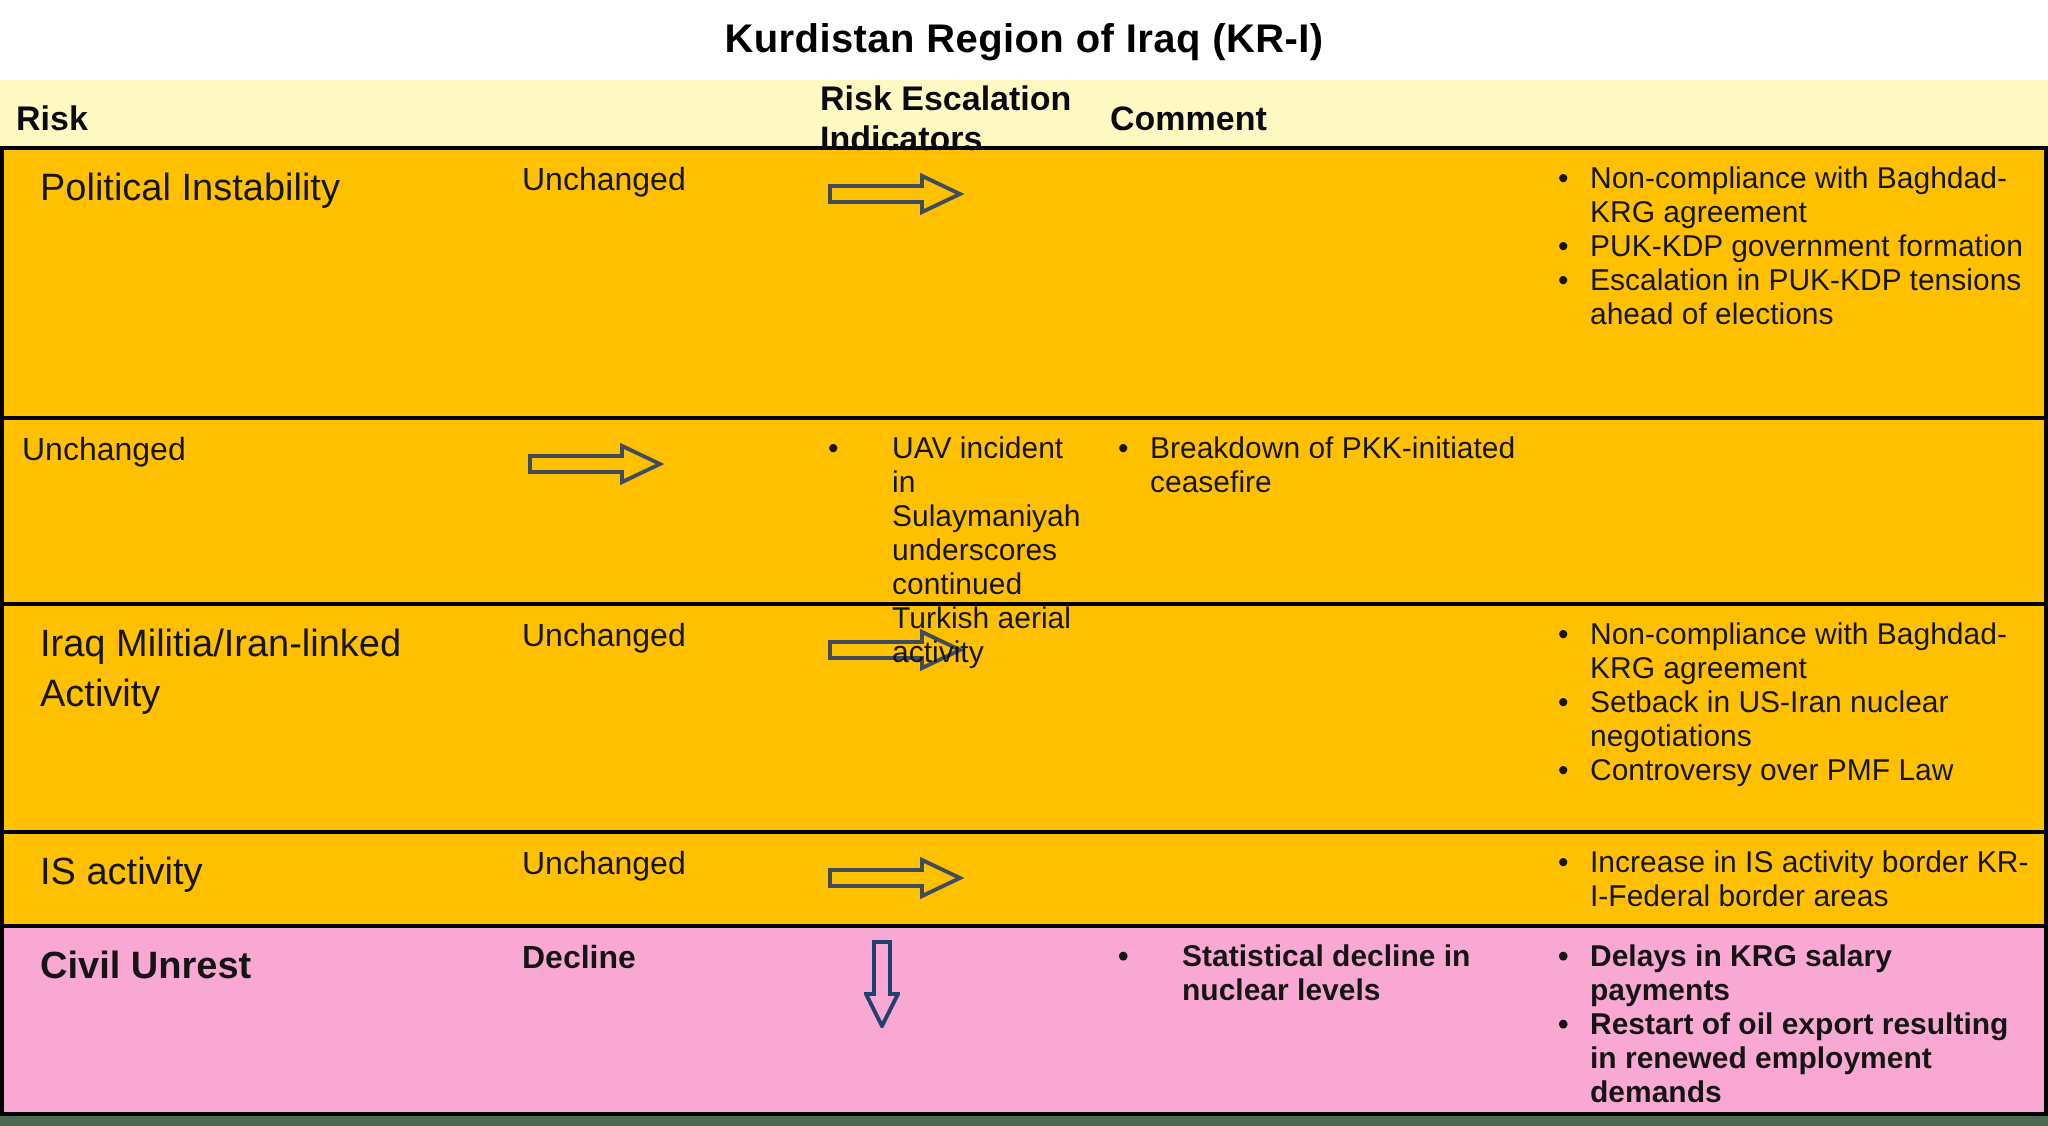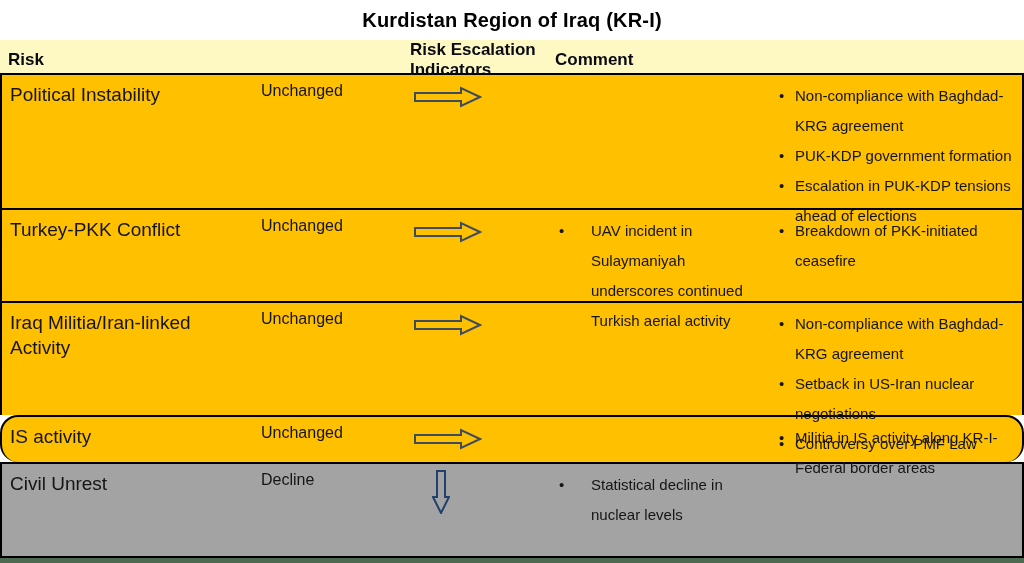--- a/index.html
+++ b/index.html
@@ -36,39 +36,39 @@
   .h-risk{padding-left:8px;}
   .h-change{padding-left:9px;}
   .h-comment{padding-left:10px;}
   .h-indicators{padding-left:10px;}
   .data-row{
     background:#FFC000;
     border-top:2px solid #000000;
     border-left:2px solid #000000;
     border-right:2px solid #000000;
   }
-  .data-row.decline{background:#a3a3a3;}
+  .data-row.decline{background:#f9a8d4;font-weight:bold;}
   .r1{height:135px;}
   .r2{height:93px;}
   .r3{height:114px;}
-  .r4{height:47px;border-radius:18px;}
+  .r4{height:47px;}
   .r5{height:94px;}
   .risk-cell{
-    padding:7px 6px 0 8px;
+    padding:7px 6px 0 18px;
     font-size:19px;line-height:25px;color:#151515;
   }
   .change-cell{
     padding:7px 0 0 9px;
     font-size:16px;color:#151515;
   }
   .arrow-cell{padding:11px 0 0 12px;}
   .arrow-cell.down{padding:6px 0 0 30px;}
   ul.bullets{
     margin:0;padding:6px 6px 0 0;list-style:none;
-    font-size:15px;line-height:30px;color:#151515;
+    font-size:15px;line-height:17px;color:#151515;
   }
   ul.bullets li{position:relative;}
   .comment-cell ul.bullets li{padding-left:44px;}
   .indicator-cell ul.bullets li{padding-left:28px;}
   ul.bullets li::before{
     content:"\2022";
     position:absolute;left:12px;top:0;
     font-size:15px;
   }
   .footer-bar{
@@ -108,21 +108,20 @@
     <div class="indicator-cell">
       <ul class="bullets">
         <li>Non-compliance with Baghdad-KRG agreement</li>
         <li>PUK-KDP government formation</li>
         <li>Escalation in PUK-KDP tensions ahead of elections</li>
       </ul>
     </div>
   </div>
 
   <div class="grid-row data-row r2">
-    <div class="risk-cell">Turkey-PKK Conflict</div>
     <div class="change-cell">Unchanged</div>
     <div class="arrow-cell">
       <span>
         <svg width="68" height="22" viewBox="-1 -1 68 22">
           <polygon points="0,6 46,6 46,1 65,10 46,19 46,14 0,14" fill="none" stroke="#3E4C5E" stroke-width="2"></polygon>
         </svg>
       </span>
     </div>
     <div class="comment-cell">
       <ul class="bullets">
@@ -162,37 +161,43 @@
     <div class="arrow-cell">
       <span>
         <svg width="68" height="22" viewBox="-1 -1 68 22">
           <polygon points="0,6 46,6 46,1 65,10 46,19 46,14 0,14" fill="none" stroke="#3E4C5E" stroke-width="2"></polygon>
         </svg>
       </span>
     </div>
     <div class="comment-cell"></div>
     <div class="indicator-cell">
       <ul class="bullets">
-        <li>Militia in IS activity along KR-I-Federal border areas</li>
+        <li>Increase in IS activity border KR-I-Federal border areas</li>
       </ul>
     </div>
   </div>
 
   <div class="grid-row data-row decline r5">
     <div class="risk-cell">Civil Unrest</div>
     <div class="change-cell">Decline</div>
     <div class="arrow-cell down">
       <span>
         <svg width="18" height="44" viewBox="-1 -1 18 44">
           <polygon points="4,0 12,0 12,26 16,26 8,42 0,26 4,26" fill="none" stroke="#21406E" stroke-width="2"></polygon>
         </svg>
       </span>
     </div>
     <div class="comment-cell">
       <ul class="bullets">
         <li>Statistical decline in nuclear levels</li>
       </ul>
     </div>
+    <div class="indicator-cell">
+      <ul class="bullets">
+        <li>Delays in KRG salary payments</li>
+        <li>Restart of oil export resulting in renewed employment demands</li>
+      </ul>
+    </div>
   </div>
 
   <div class="footer-bar"></div>
 
 </div>
 
 </body></html>

